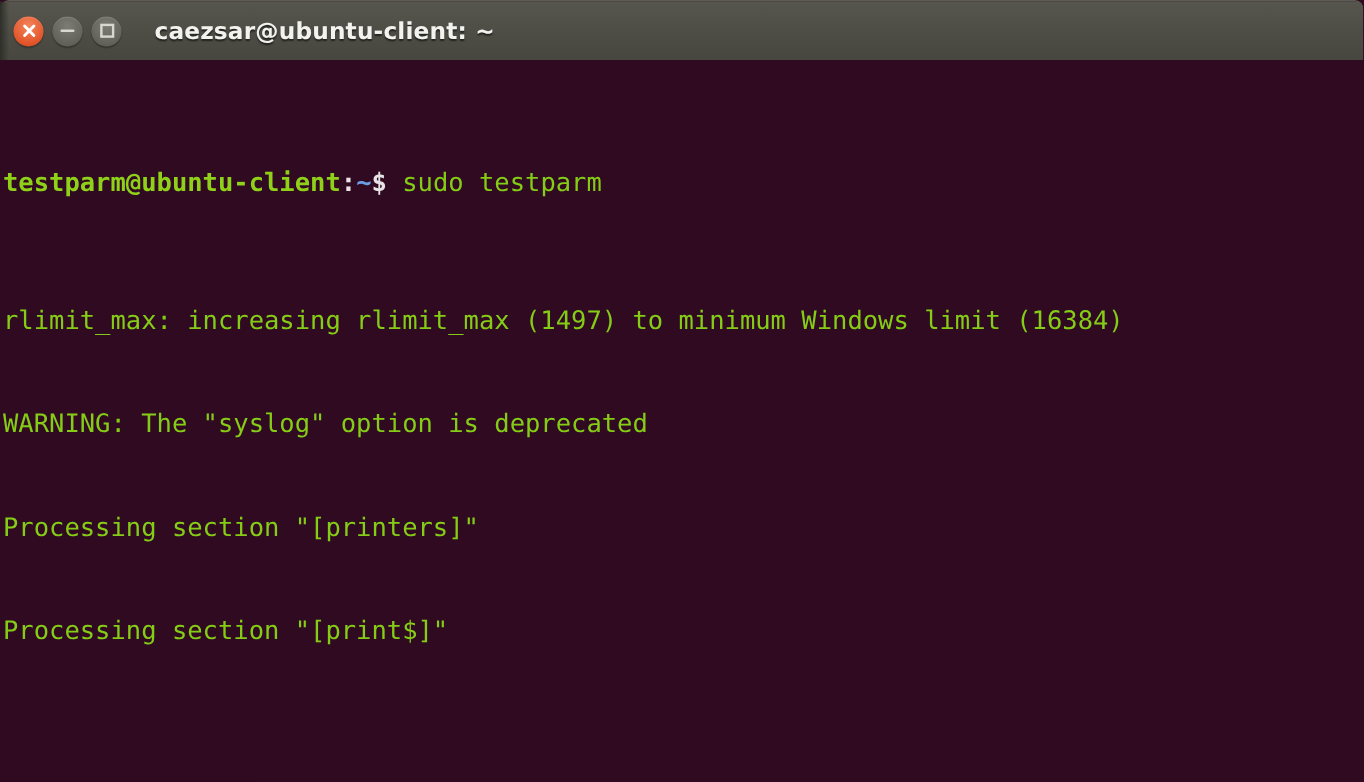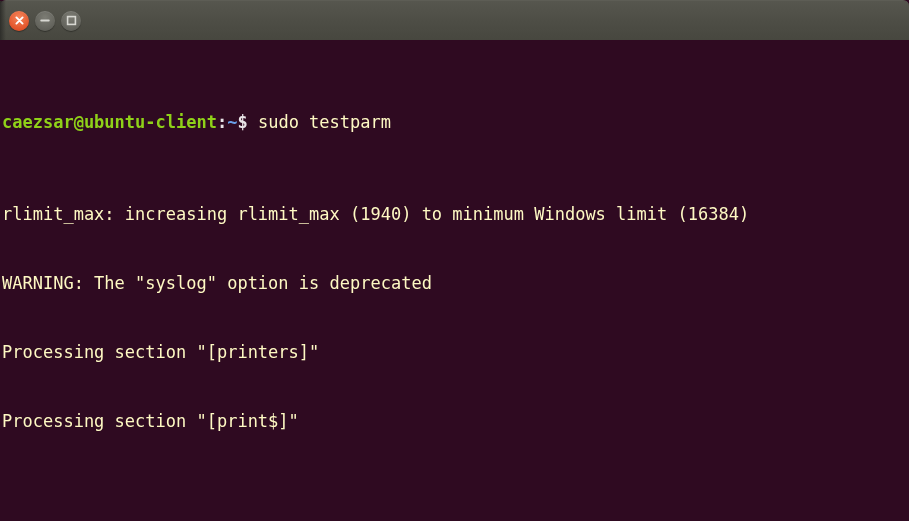--- a/index.html
+++ b/index.html
@@ -60,21 +60,21 @@
     font-size:17px;
     line-height:23px;
     color:#e8e3e6;
     white-space:pre;
     overflow:hidden;
   }
   .line{height:23px;white-space:pre;}
   .c-user{color:#8fd119;font-weight:bold;}
   .c-punct{color:#e8e3e6;font-weight:bold;}
   .c-path{color:#6a9fe8;font-weight:bold;}
-  .c-out{color:#fef9c3;}
+  .c-out{color:#84cc16;}
 </style>
 </head>
 <body>
 
 <div class="window">
 
   <div class="titlebar">
     <div class="controls">
 
       <div class="btn btn-close">
@@ -90,27 +90,28 @@
       </div>
 
       <div class="btn btn-max">
         <svg class="glyph" width="11" height="11" viewBox="0 0 11 11">
           <rect x="1.6" y="1.6" width="7.8" height="7.8" fill="none" stroke="#d8d8d2" stroke-width="1.6"></rect>
         </svg>
       </div>
 
     </div>
 
+    <div class="title-text">caezsar@ubuntu-client: ~</div>
   </div>
 
   <div class="terminal">
 
-    <div class="line"><span class="c-user">caezsar@ubuntu-client</span><span class="c-punct">:</span><span class="c-path">~</span><span class="c-punct">$</span><span class="c-out"> sudo testparm</span></div>
+    <div class="line"><span class="c-user">testparm@ubuntu-client</span><span class="c-punct">:</span><span class="c-path">~</span><span class="c-punct">$</span><span class="c-out"> sudo testparm</span></div>
 
-    <div class="line c-out">rlimit_max: increasing rlimit_max (1940) to minimum Windows limit (16384)</div>
+    <div class="line c-out">rlimit_max: increasing rlimit_max (1497) to minimum Windows limit (16384)</div>
     <div class="line c-out">WARNING: The "syslog" option is deprecated</div>
     <div class="line c-out">Processing section "[printers]"</div>
     <div class="line c-out">Processing section "[print$]"</div>
     
     
     
     
 
     
 

